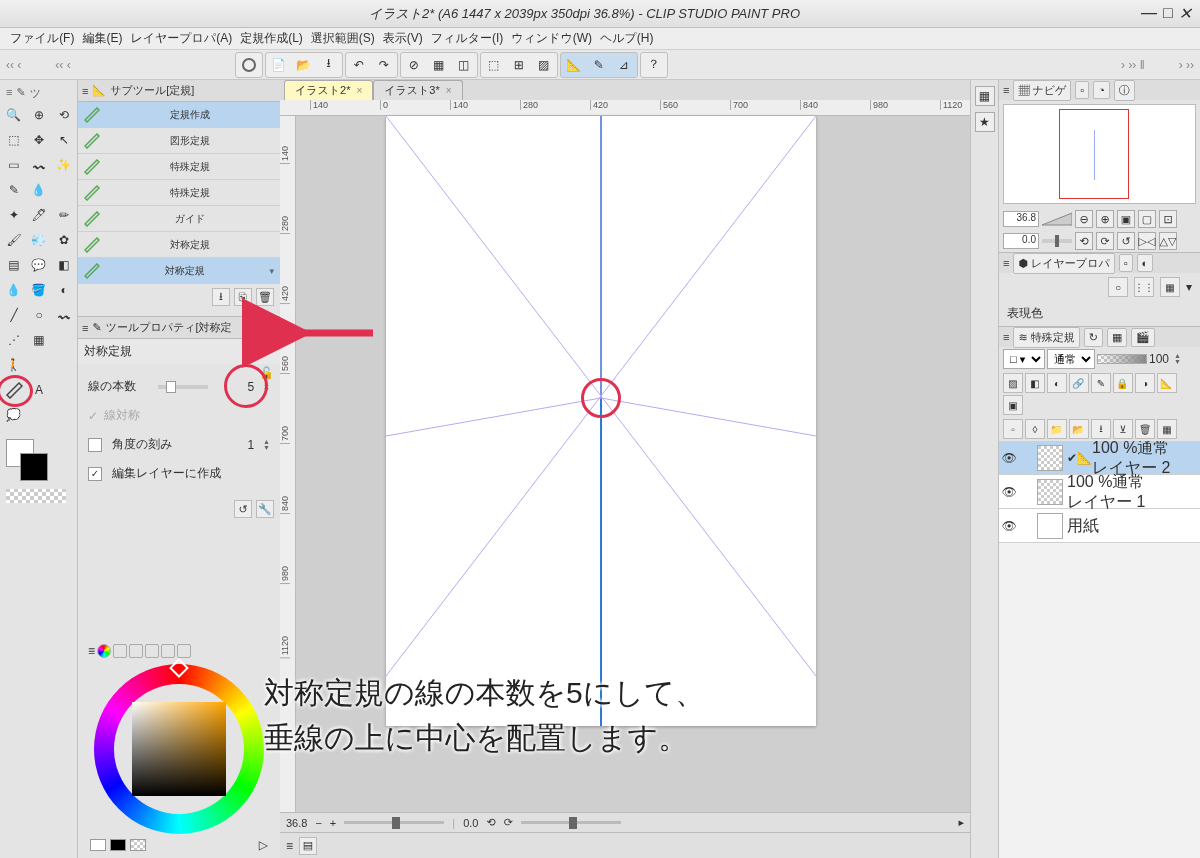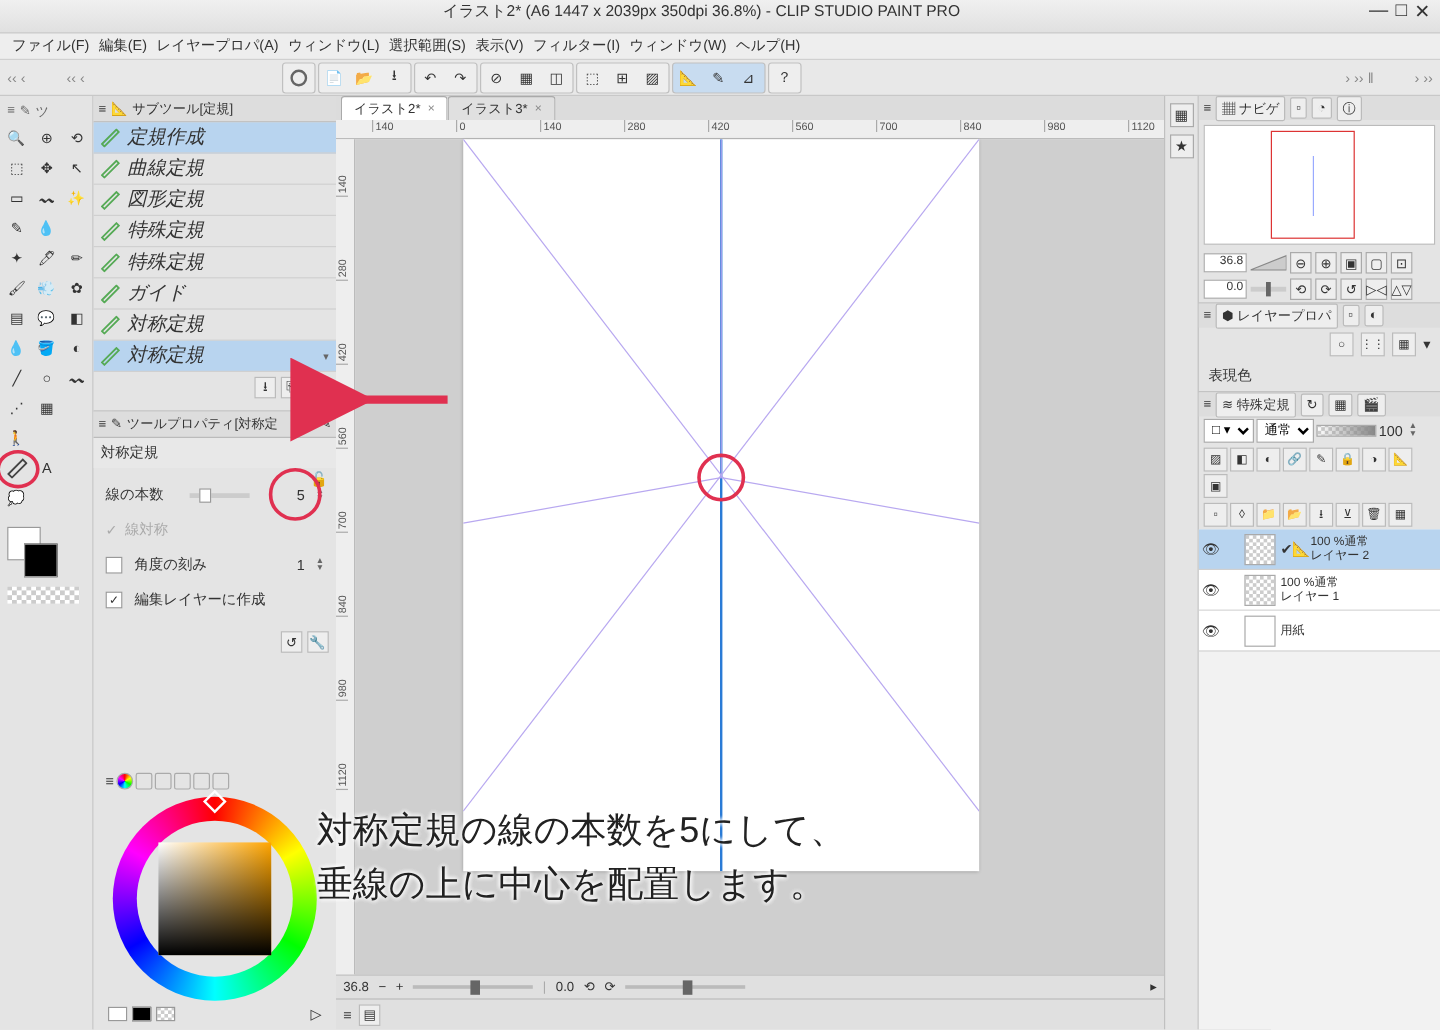--- a/index.html
+++ b/index.html
@@ -1,18 +1,18 @@
 <!DOCTYPE html>
 <html><head>
 <meta charset="utf-8">
 <style>
 * { margin: 0; padding: 0; box-sizing: border-box; font-family: "メイリオ", Meiryo, sans-serif; }
 body { width: 1200px; height: 858px; background: #e8e8e8; overflow: hidden; position: relative; font-size: 12px; color: #333; }
 
-.title-bar { height: 28px; background: linear-gradient(#f0f0f0,#e0e0e0); display: flex; align-items: flex-start; justify-content: space-between; padding: 0 8px; border-bottom: 1px solid #c0c0c0; }
+.title-bar { height: 28px; background: linear-gradient(#f0f0f0,#e0e0e0); display: flex; align-items: center; justify-content: space-between; padding: 0 8px; border-bottom: 1px solid #c0c0c0; font-style: italic; }
 .title-bar .title { flex: 1; text-align: center; font-size: 13px; }
 .window-controls { display: flex; gap: 6px; font-size: 16px; }
 .window-controls span { cursor: pointer; }
 
 .menu-bar { height: 22px; background: #eee; display: flex; align-items: center; gap: 8px; padding: 0 10px; border-bottom: 1px solid #d0d0d0; }
 .menu-bar span { font-size: 12px; cursor: pointer; }
 
 .main-toolbar { height: 30px; background: #e8e8e8; display: flex; align-items: center; gap: 2px; padding: 0 6px; border-bottom: 1px solid #c8c8c8; }
 .tb-group { display: flex; align-items: center; gap: 1px; border: 1px solid #c0c0c0; border-radius: 3px; padding: 1px; background: #eee; }
 .tb-btn { width: 24px; height: 22px; display: flex; align-items: center; justify-content: center; cursor: pointer; border-radius: 2px; }
@@ -31,21 +31,21 @@
 .swatch-fg { width: 28px; height: 28px; background: #fff; border: 1px solid #999; position: relative; }
 .swatch-bg { width: 28px; height: 28px; background: #000; border: 1px solid #999; position: relative; left: 14px; top: -14px; }
 .checker-strip { width: 60px; height: 14px; background: repeating-conic-gradient(#ccc 0 25%, #fff 0 50%) 0/8px 8px; margin-top: -6px; }
 
 .mid-panels { width: 202px; background: #e4e4e4; display: flex; flex-direction: column; }
 .panel-tab-head { height: 22px; display: flex; align-items: center; background: #ddd; border-bottom: 1px solid #bbb; padding: 0 4px; gap: 4px; font-size: 11px; }
 .subtool-list { flex: none; }
 .subtool-item { display: flex; align-items: center; height: 26px; padding: 0 6px; border-bottom: 1px solid #d0d0d0; cursor: pointer; gap: 6px; }
 .subtool-item.selected, .subtool-item.highlighted { background: #b8d4ef; }
 .subtool-icon { width: 16px; height: 16px; }
-.subtool-label { flex: 1; text-align: left; font-size: 16px; font-style: italic; }
+.subtool-label { flex: 1; text-align: center; font-size: 10px; }
 .subtool-footer { display: flex; justify-content: flex-end; gap: 4px; padding: 4px 6px; }
 .mini-icon-btn { width: 18px; height: 18px; border: 1px solid #bbb; background: #eee; display: flex; align-items: center; justify-content: center; cursor: pointer; font-size: 11px; }
 
 .tool-prop { margin-top: 6px; border-top: 1px solid #bbb; }
 .tp-title { padding: 4px 6px; font-size: 12px; background: #e0e0e0; }
 .tp-title.main { background: #e8e8e8; }
 .tp-body { padding: 8px 10px; position: relative; }
 .tp-row { display: flex; align-items: center; padding: 6px 0; gap: 6px; font-size: 12px; justify-content: space-between; }
 .tp-row label { flex: 1; }
 .tp-val { width: 40px; text-align: right; }
@@ -63,21 +63,21 @@
 .wheel-wrap { position: relative; width: 170px; height: 170px; margin: 4px auto; }
 .wheel-ring { width: 170px; height: 170px; border-radius: 50%; background: conic-gradient(red,yellow,lime,cyan,blue,magenta,red); position: relative; }
 .wheel-ring::after { content:''; position: absolute; inset: 20px; background: #e4e4e4; border-radius: 50%; }
 .wheel-sq { position: absolute; left: 38px; top: 38px; width: 94px; height: 94px; background: linear-gradient(to top, #000, transparent), linear-gradient(to right, #fff, orange); }
 .wheel-cursor { position: absolute; width: 14px; height: 14px; border: 2px solid #fff; transform: rotate(45deg); top: -3px; left: 78px; }
 .footer-chips { display: flex; gap: 4px; padding: 0 6px; align-items: center; }
 .fc { width: 16px; height: 12px; border: 1px solid #999; }
 
 .canvas-zone { flex: 1; background: #e4e4e4; display: flex; flex-direction: column; position: relative; }
 .doc-tabs { height: 20px; background: #dcdcdc; display: flex; align-items: flex-end; padding: 0 4px; gap: 0; }
-.doc-tab { padding: 2px 10px; background: #ffffff; border: 1px solid #aaa; border-bottom: none; border-radius: 3px 3px 0 0; font-size: 11px; display: flex; align-items: center; gap: 6px; }
+.doc-tab { padding: 2px 10px; background: #fef9c3; border: 1px solid #aaa; border-bottom: none; border-radius: 3px 3px 0 0; font-size: 11px; display: flex; align-items: center; gap: 6px; }
 .doc-tab.inactive { background: #e0e0e0; }
 .doc-tab .close { font-size: 10px; color: #888; }
 .ruler-h { height: 16px; background: #eee; border-bottom: 1px solid #bbb; position: relative; overflow: hidden; font-size: 9px; color: #555; }
 .ruler-ticks { position: absolute; left: 30px; top: 0; display: flex; }
 .ruler-ticks span { width: 70px; border-left: 1px solid #aaa; padding-left: 2px; }
 .canvas-body { flex: 1; display: flex; }
 .ruler-v { width: 16px; background: #eee; border-right: 1px solid #bbb; position: relative; font-size: 9px; color: #555; }
 .ruler-v .vt { position: absolute; left: 0; writing-mode: vertical-rl; transform: rotate(180deg); border-top: 1px solid #aaa; padding-top: 2px; }
 .page-scroll { flex: 1; background: #cfcfcf; position: relative; }
 .page { position: absolute; left: 90px; top: 0; width: 430px; height: 610px; background: #fff; box-shadow: 0 1px 3px rgba(0,0,0,0.3); }
@@ -116,21 +116,21 @@
 .layer-btn { width: 20px; height: 20px; border: 1px solid #bbb; background: #eee; display: flex; align-items: center; justify-content: center; cursor: pointer; font-size: 10px; }
 .layer-select { height: 20px; border: 1px solid #aaa; background: #fff; font-size: 11px; padding: 0 2px; }
 .opacity-slider { width: 50px; height: 10px; background: linear-gradient(to right, transparent, #888), repeating-conic-gradient(#ccc 0 25%, #fff 0 50%) 0/6px 6px; border: 1px solid #aaa; }
 .layer-list { flex: 1; background: #f2f2f2; overflow: auto; }
 .layer-item { display: flex; align-items: center; height: 34px; border-bottom: 1px solid #d0d0d0; background: #fff; }
 .layer-item.selected { background: #b8d4ef; }
 .layer-eye { width: 20px; text-align: center; font-size: 12px; cursor: pointer; }
 .layer-lock-col { width: 14px; }
 .layer-thumb { width: 26px; height: 26px; background: #fff; border: 1px solid #aaa; margin: 0 4px; }
 .layer-thumb.checker { background: repeating-conic-gradient(#ccc 0 25%, #fff 0 50%) 0/6px 6px; }
-.layer-name { flex: 1; font-size: 10px; line-height: 1.2; }
+.layer-name { flex: 1; font-size: 16px; line-height: 1.2; }
 .layer-name .pct { display: block; }
 
 .mini-svg-ruler { display: inline-block; }
 </style>
 </head>
 <body>
 
 <div class="title-bar">
   <span style="width:20px"></span>
   <span class="title">イラスト2* (A6 1447 x 2039px 350dpi 36.8%)  - CLIP STUDIO PAINT PRO</span>
@@ -138,21 +138,21 @@
     <span>—</span>
     <span>□</span>
     <span>✕</span>
   </div>
 </div>
 
 <div class="menu-bar">
   <span>ファイル(F)</span>
   <span>編集(E)</span>
   <span>レイヤープロパ(A)</span>
-  <span>ウィンドウ(L)</span>
+  <span>定規作成(L)</span>
   <span>選択範囲(S)</span>
   <span>表示(V)</span>
   <span>フィルター(I)</span>
   <span>ウィンドウ(W)</span>
   <span>ヘルプ(H)</span>
 </div>
 
 <div class="main-toolbar">
   <span style="color:#888">‹‹ ‹</span>
   <span style="width:30px"></span>
@@ -269,26 +269,20 @@
             <div class="subtool-item selected">
               <svg class="subtool-icon" viewBox="0 0 16 16">
                 <path d="M1 13 L13 1 L15 3 L3 15 Z" fill="none" stroke="#5a5" stroke-width="1.5"></path>
               </svg>
     <span class="subtool-label">定規作成</span>
     </div>
             <div class="subtool-item">
               <svg class="subtool-icon" viewBox="0 0 16 16">
                 <path d="M1 13 L13 1 L15 3 L3 15 Z" fill="none" stroke="#5a5" stroke-width="1.5"></path>
               </svg>
-    <span class="subtool-label">曲線定規</span>
-    </div>
-            <div class="subtool-item">
-              <svg class="subtool-icon" viewBox="0 0 16 16">
-                <path d="M1 13 L13 1 L15 3 L3 15 Z" fill="none" stroke="#5a5" stroke-width="1.5"></path>
-              </svg>
     <span class="subtool-label">図形定規</span>
     </div>
             <div class="subtool-item">
               <svg class="subtool-icon" viewBox="0 0 16 16">
                 <path d="M1 13 L13 1 L15 3 L3 15 Z" fill="none" stroke="#5a5" stroke-width="1.5"></path>
               </svg>
     <span class="subtool-label">特殊定規</span>
     </div>
             <div class="subtool-item">
               <svg class="subtool-icon" viewBox="0 0 16 16">

